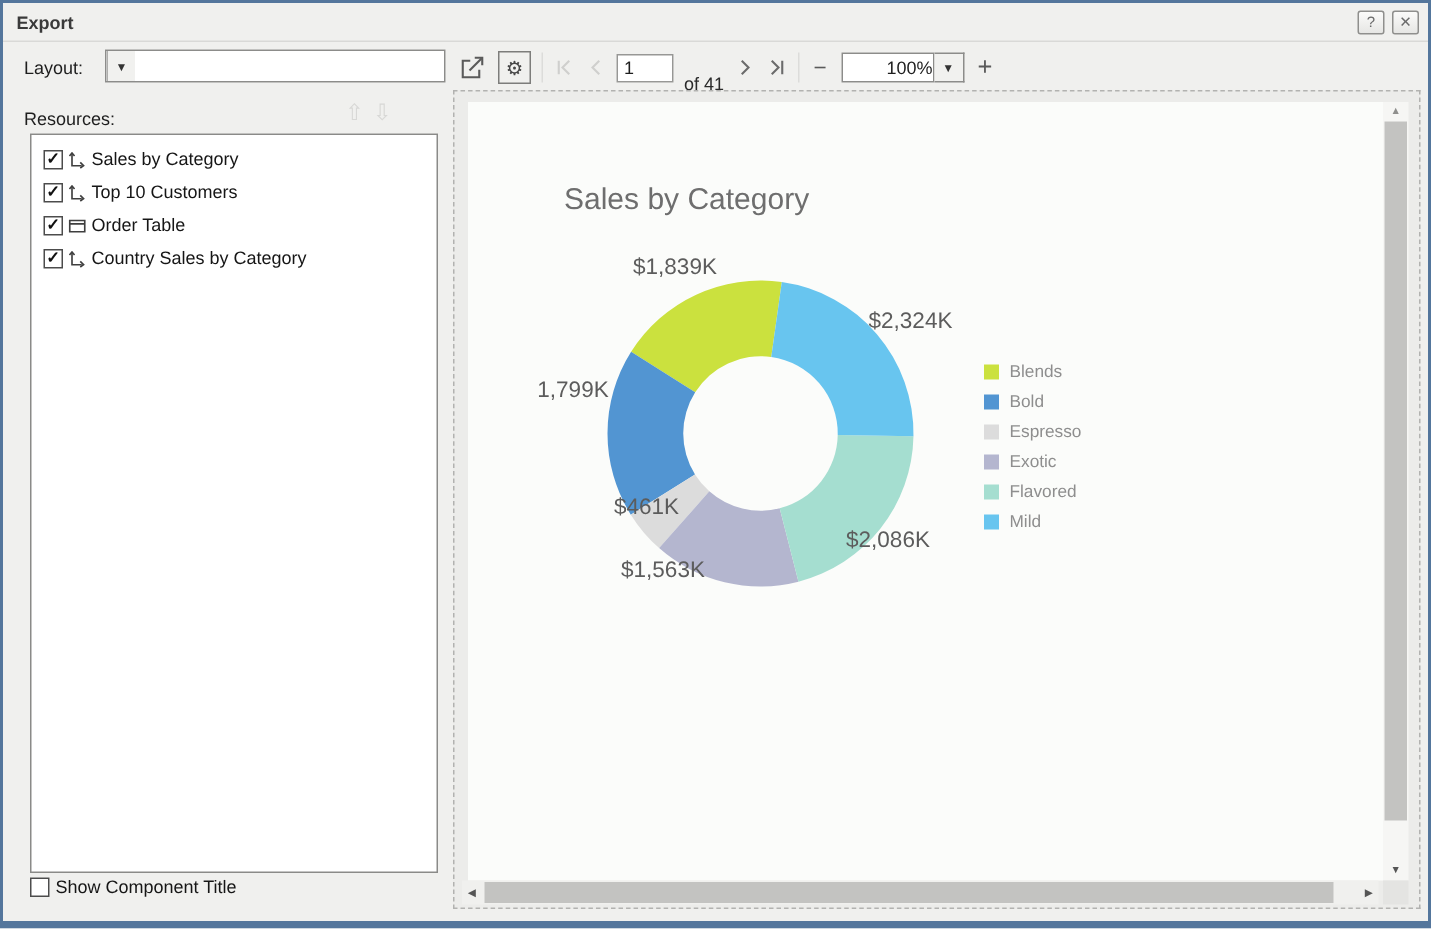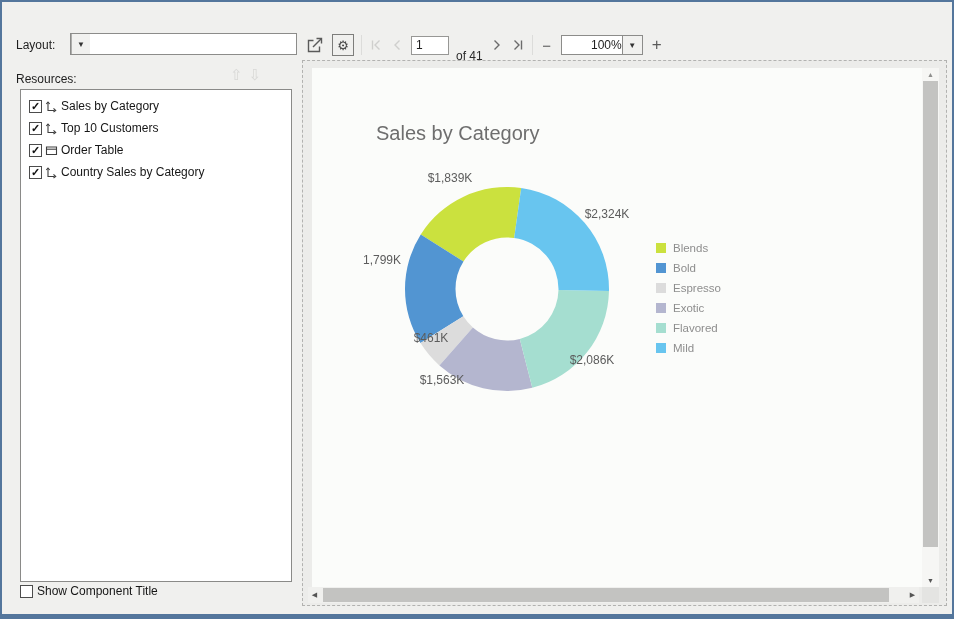--- a/index.html
+++ b/index.html
@@ -55,21 +55,21 @@
   .show-title-row { position:absolute; left:18px; top:582px; display:flex; align-items:center; gap:4px; }
   .show-title-row .lbl { font-size:12px; color:#161616; }
 
   
   .preview { position:absolute; left:300px; top:58px; width:645px; height:546px;
              border:1px dashed #b2b2b0; background:#ececea; }
   .page { position:absolute; left:9px; top:7px; width:610px; height:519px; background:#fbfcfa; }
 
   .chart-title { position:absolute; left:64px; top:54px; font-size:20px; color:#6e6e6e; }
   .donut-svg { position:absolute; left:0; top:0; }
-  .slice-label { position:absolute; transform:translate(-50%,-50%); font-size:12px; color:#5c5c5c; white-space:nowrap; }
+  .slice-label { position:absolute; transform:translate(-50%,-50%); font-size:15px; color:#5c5c5c; white-space:nowrap; }
   .legend { position:absolute; left:344px; top:154px;margin-top:16px; }
   .legend-item { height:20px; display:flex; align-items:center; gap:7px; }
   .legend-swatch { width:10px; height:10px; flex:0 0 auto; }
   .legend-label { font-size:11.5px; color:#8e8e8e; }
 
   
   .vscroll { position:absolute; left:619px; top:7px; width:17px; height:519px; background:#f6f6f4; }
   .vscroll .arrow { position:absolute; left:0; width:17px; height:13px; display:flex; align-items:center;
                     justify-content:center; font-size:7px; }
   .vscroll .up { top:0; color:#8f8f8d; }
@@ -82,20 +82,27 @@
   .hscroll .thumb { position:absolute; left:2px; top:1px; width:566px; height:14px; background:#c3c3c1; }
   .scroll-corner { position:absolute; left:619px; top:526px; width:17px; height:16px; background:#e4e4e2; }
 
   svg { display:block; }
 </style>
 </head>
 <body>
 
 <div class="dialog">
 
+  <div class="titlebar">
+    <span class="title">Export</span>
+    <div class="winbtns">
+      <div class="winbtn">?</div>
+      <div class="winbtn">✕</div>
+    </div>
+  </div>
 
   <span class="layout-label">Layout:</span>
   <div class="dropdown">
     <div class="dd-btn">▼</div>
   </div>
 
   <div class="toolbar">
     <button class="tb-btn">
       <span>
         <svg width="20" height="19" viewBox="0 0 20 19">

